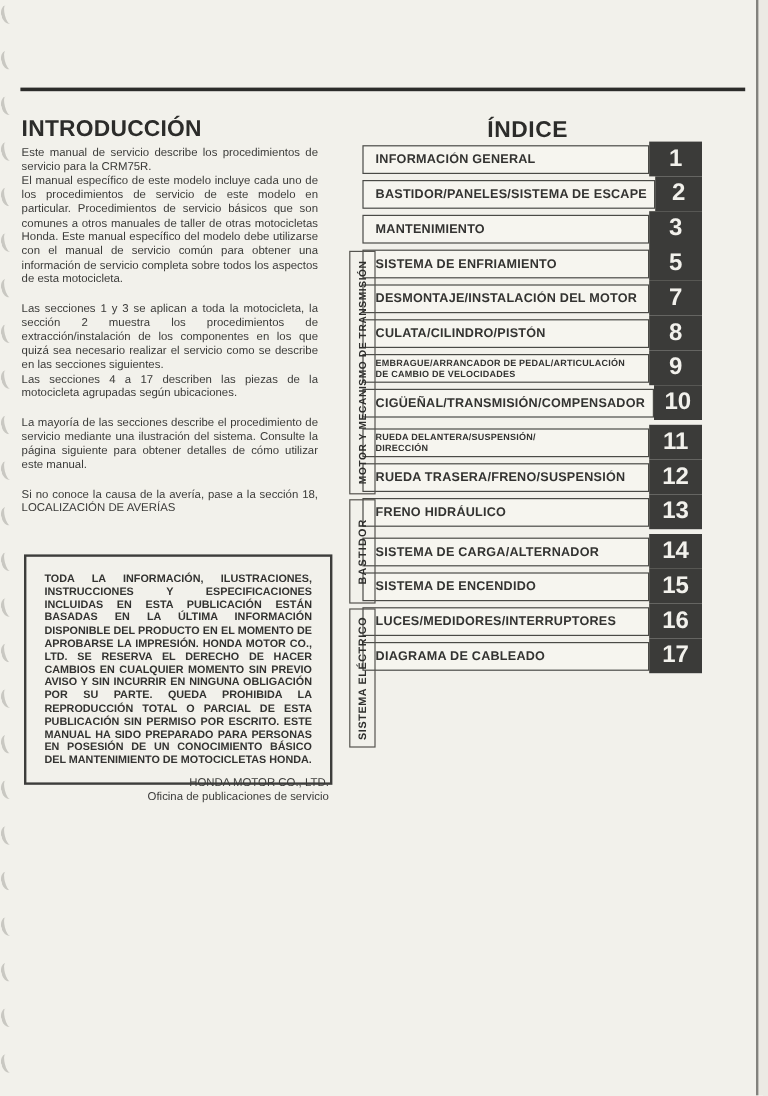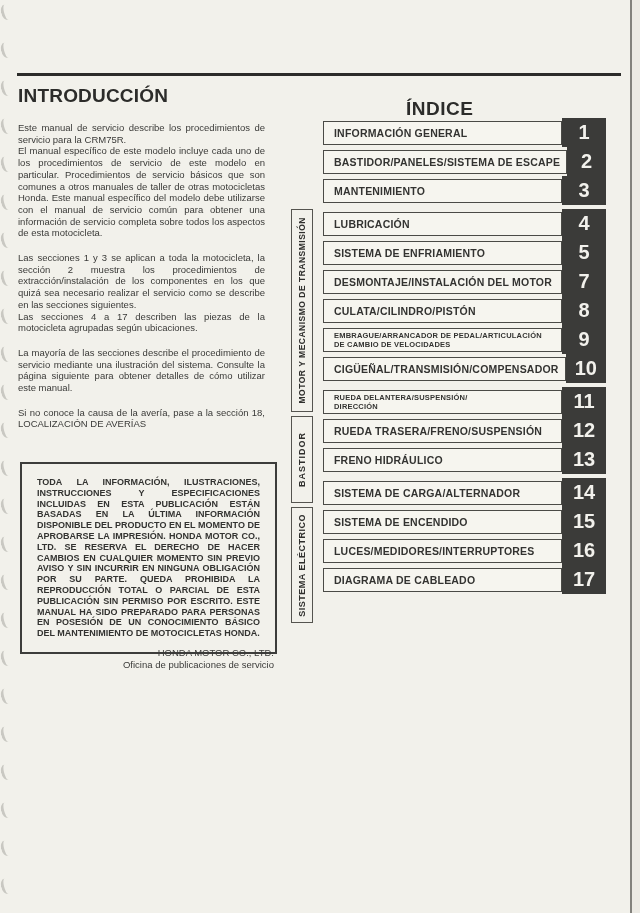--- a/index.html
+++ b/index.html
@@ -31,21 +31,21 @@
     background:#eceae4;
   }
   .top-rule {
     position:absolute; left:17px; top:73px;
     width:604px; height:3px;
     background:#2c2c2a;
   }
 
   
   .intro-title {
-    position:absolute; left:18px; top:72px;
+    position:absolute; left:18px; top:84px;
     font-size:19px; font-weight:bold; letter-spacing:0.2px;
     color:#2c2c2a;
   }
   .index-title {
     position:absolute; left:406px; top:85px;
     font-size:19px; font-weight:bold; letter-spacing:0.5px;
     color:#2c2c2a;
   }
 
   
@@ -77,21 +77,21 @@
     position:absolute; left:18px; top:647px; width:256px;
     text-align:right;
     font-size:9.5px; line-height:12px;
     color:#3a3a38;
   }
 
   
   .index-wrap {
     position:absolute; left:291px; top:118px; width:346px;
   }
-  .rows { margin-left:32px; width:283px; }
+  .rows { margin-left:11px; width:283px; }
   .row {
     height:29px;
     display:flex; align-items:center;
   }
   .row.gap { margin-top:4px; }
   .lbl {
     flex:1; height:24px;
     box-sizing:border-box;
     border:1.5px solid #4a4a46;
     background:#f6f5ef;
@@ -216,26 +216,20 @@
       <div class="num">2</div>
     </div>
 
     <div class="row">
       <div class="lbl">
         <span class="l1">MANTENIMIENTO</span>
       </div>
       <div class="num">3</div>
     </div>
 
-    <div class="row gap">
-      <div class="lbl">
-        <span class="l1">LUBRICACIÓN</span>
-      </div>
-      <div class="num">4</div>
-    </div>
 
     <div class="row">
       <div class="lbl">
         <span class="l1">SISTEMA DE ENFRIAMIENTO</span>
       </div>
       <div class="num">5</div>
     </div>
 
 
     <div class="row">

